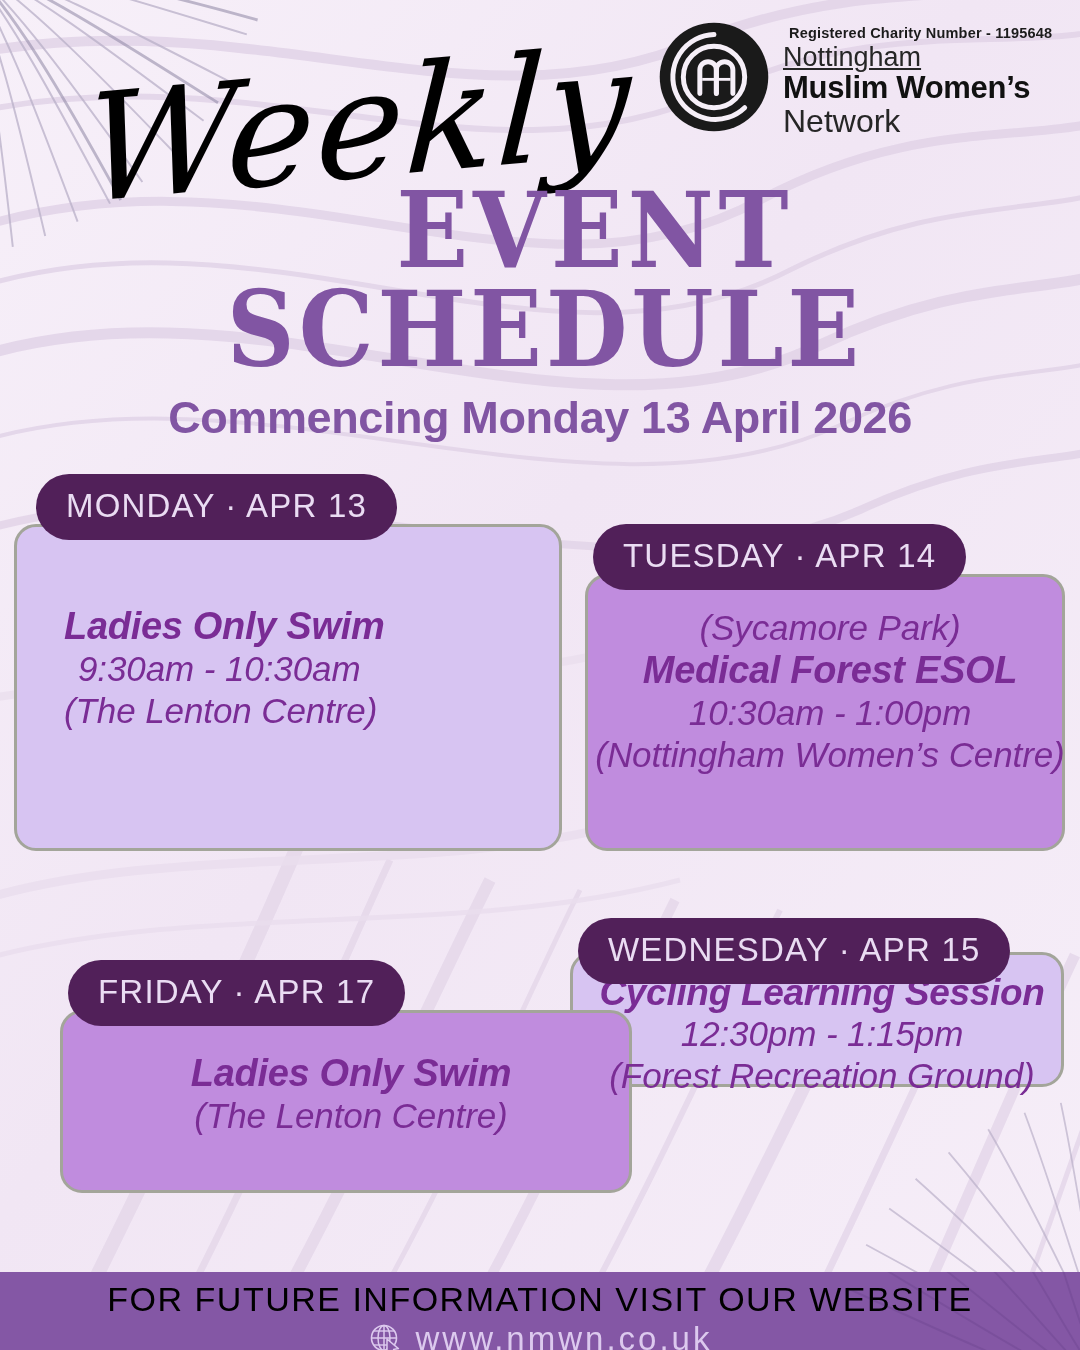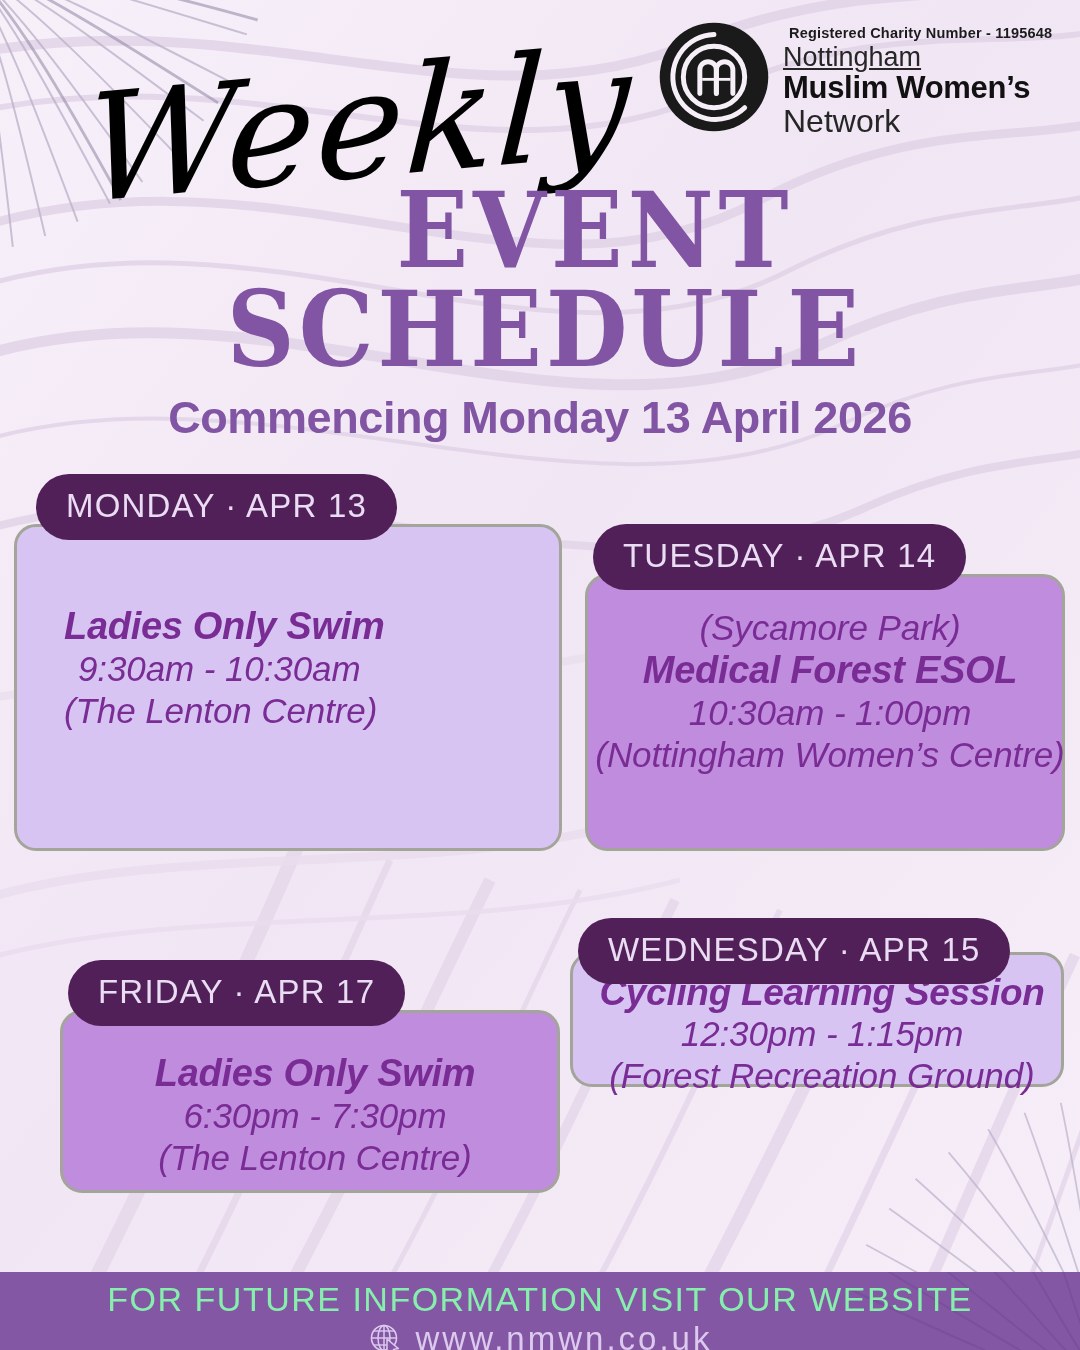--- a/index.html
+++ b/index.html
@@ -110,33 +110,33 @@
   #card-tue .pill{left:8px;top:-50px;}
   #card-tue .card-content{top:33px;}
 
   
   #card-wed{left:570px;top:952px;width:494px;height:135px;}
   #card-wed .pill{left:8px;top:-50px;margin-top:16px;}
   #card-wed .card-content{top:20px;}
   #card-wed .ev-title{font-size:37px;}
 
   
-  #card-fri{left:60px;top:1010px;width:476px;height:183px;padding-left:24px;}
+  #card-fri{left:60px;top:1010px;width:572px;height:183px;}
   #card-fri .pill{left:8px;top:-50px;}
   #card-fri .card-content{top:42px;}
 
   
   .footer{
     position:absolute;left:0;right:0;bottom:0;height:78px;
     background:#8457A5;overflow:hidden;
   }
   .footer .palm-f{position:absolute;right:-40px;bottom:-50px;width:300px;height:190px;opacity:.5;}
   .footer-line1{
     position:absolute;left:0;right:0;top:8px;text-align:center;
-    color:#86efac;font-size:34px;letter-spacing:1.5px;white-space:nowrap;
+    color:#000000;font-size:34px;letter-spacing:1.5px;white-space:nowrap;
   }
   .footer-line2{
     position:absolute;left:0;right:0;top:48px;text-align:center;
     color:#DCC9EE;font-size:33px;letter-spacing:3px;white-space:nowrap;
     display:flex;align-items:center;justify-content:center;gap:12px;
   }
   .globe{width:36px;height:36px;display:inline-block;flex:0 0 36px;}
   .globe svg{width:100%;height:100%;display:block;}
 </style>
 </head>
@@ -279,21 +279,20 @@
       <div class="ev-sub">12:30pm - 1:15pm</div>
       <div class="ev-sub">(Forest Recreation Ground)</div>
     </div>
   </div>
 
   <div class="card tint-mid" id="card-fri">
     <div class="card-body"></div>
     <div class="pill">FRIDAY · APR 17</div>
     <div class="card-content">
       <div class="ev-title">Ladies Only Swim</div>
-      <div class="ev-sub">6:30pm - 7:30pm</div>
       <div class="ev-sub">(The Lenton Centre)</div>
     </div>
   </div>
 
   <div class="footer">
     <div class="palm-f">
       <svg viewBox="0 0 200 130" aria-hidden="true">
         <g stroke="#6E4690" fill="none" stroke-width="1.3" opacity="0.85">
           <path d="M196,126 C150,112 100,90 18,52"></path>
           <path d="M196,126 C152,106 110,80 34,34"></path>

